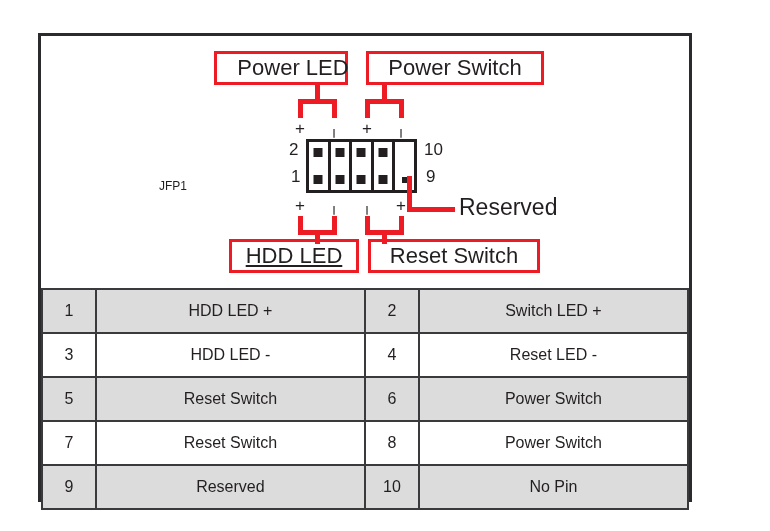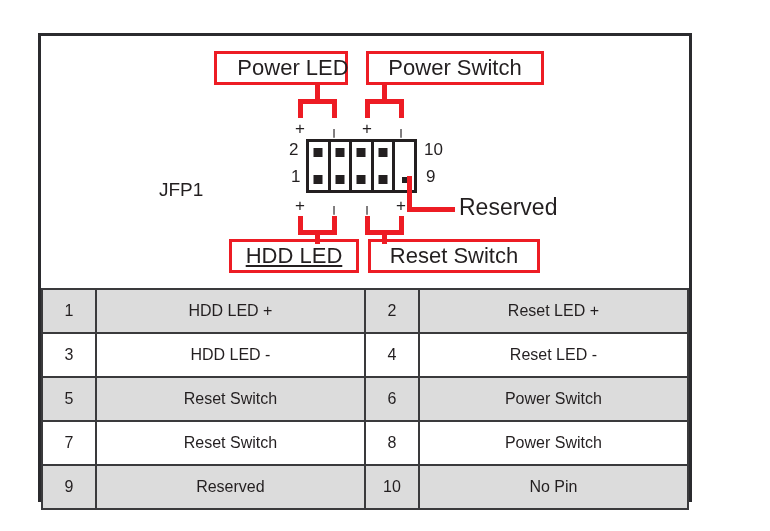--- a/index.html
+++ b/index.html
@@ -11,21 +11,21 @@
 
   
   #diagram{position:absolute;left:0;top:0;width:648px;height:252px;}
 
   .lbl-box{position:absolute;border:3px solid #ed1c24;background:#fff;
            box-sizing:border-box;display:flex;align-items:center;
            justify-content:center;color:#231f20;white-space:nowrap;}
 
   .red{position:absolute;background:#ed1c24;}
 
-  #jfp1{position:absolute;left:118px;top:143px;font-size:19px;color:#231f20;}
+  #jfp1{position:absolute;left:118px;top:143px;font-size:12px;color:#231f20;}
 
   
   #conn{position:absolute;left:265px;top:103px;width:111px;height:54px;
         border:3px solid #231f20;box-sizing:border-box;display:flex;background:#fff;}
   .cell{flex:1;position:relative;border-right:3px solid #231f20;box-sizing:border-box;}
   .cell:last-child{border-right:none;}
   .pin{position:absolute;width:9px;height:9px;background:#231f20;left:50%;
        transform:translateX(-50%);}
   .pin.top{top:6px;}
   .pin.bot{bottom:6px;}
@@ -134,21 +134,21 @@
     <div style="position:absolute;left:418px;top:158px;font-size:23px;color:#231f20;white-space:nowrap;">Reserved</div>
 
   </div>
 
   <table id="tbl">
     <tbody>
         <tr class="g">
           <td class="c-num">1</td>
           <td class="c-val">HDD LED +</td>
           <td class="c-num">2</td>
-          <td class="c-val">Reset LED +</td>
+          <td class="c-val">Switch LED +</td>
         </tr>
         <tr class="w">
           <td class="c-num">3</td>
           <td class="c-val">HDD LED -</td>
           <td class="c-num">4</td>
           <td class="c-val">Reset LED -</td>
         </tr>
         <tr class="g">
           <td class="c-num">5</td>
           <td class="c-val">Reset Switch</td>

